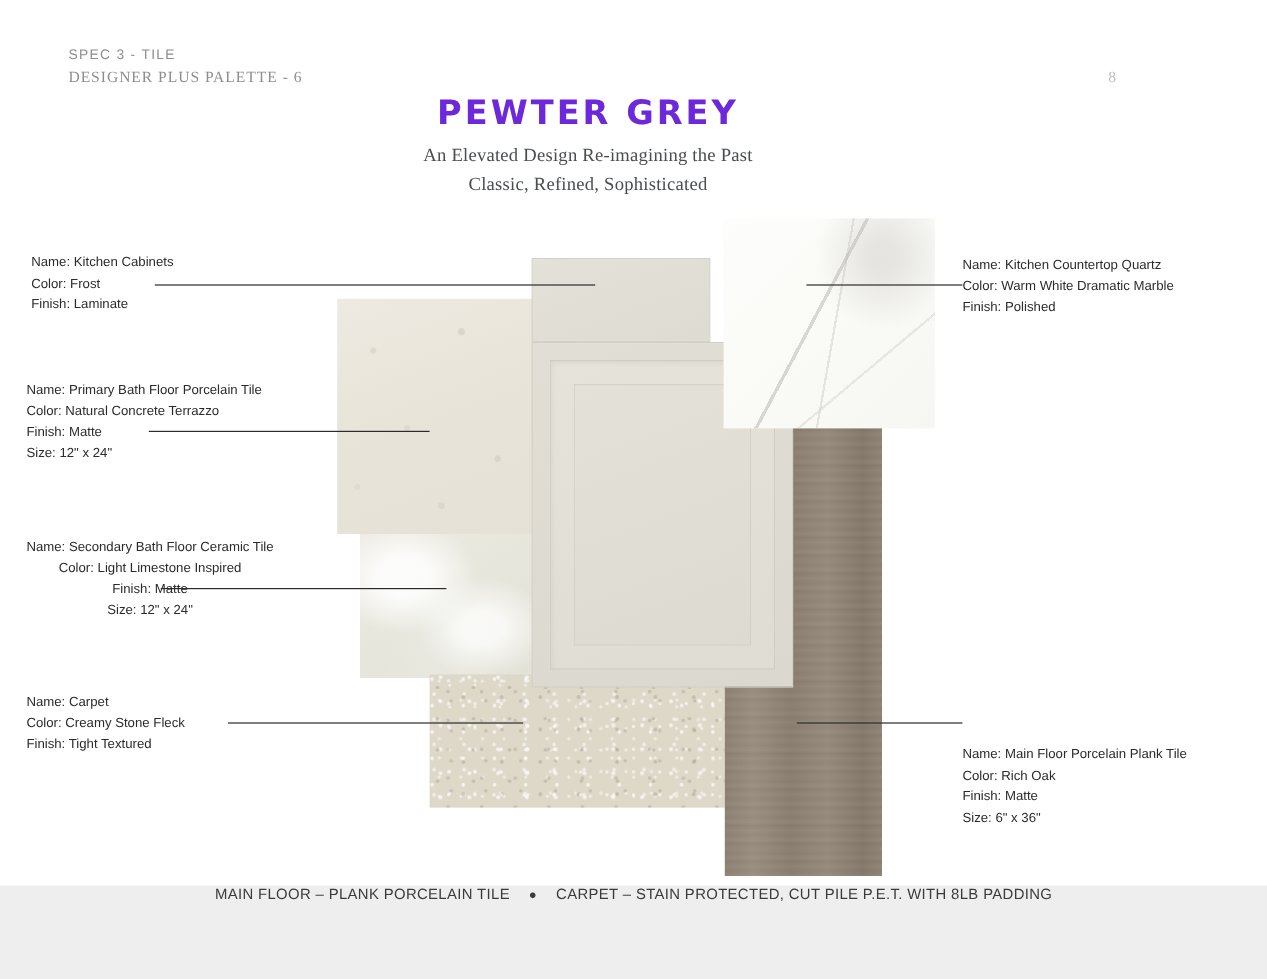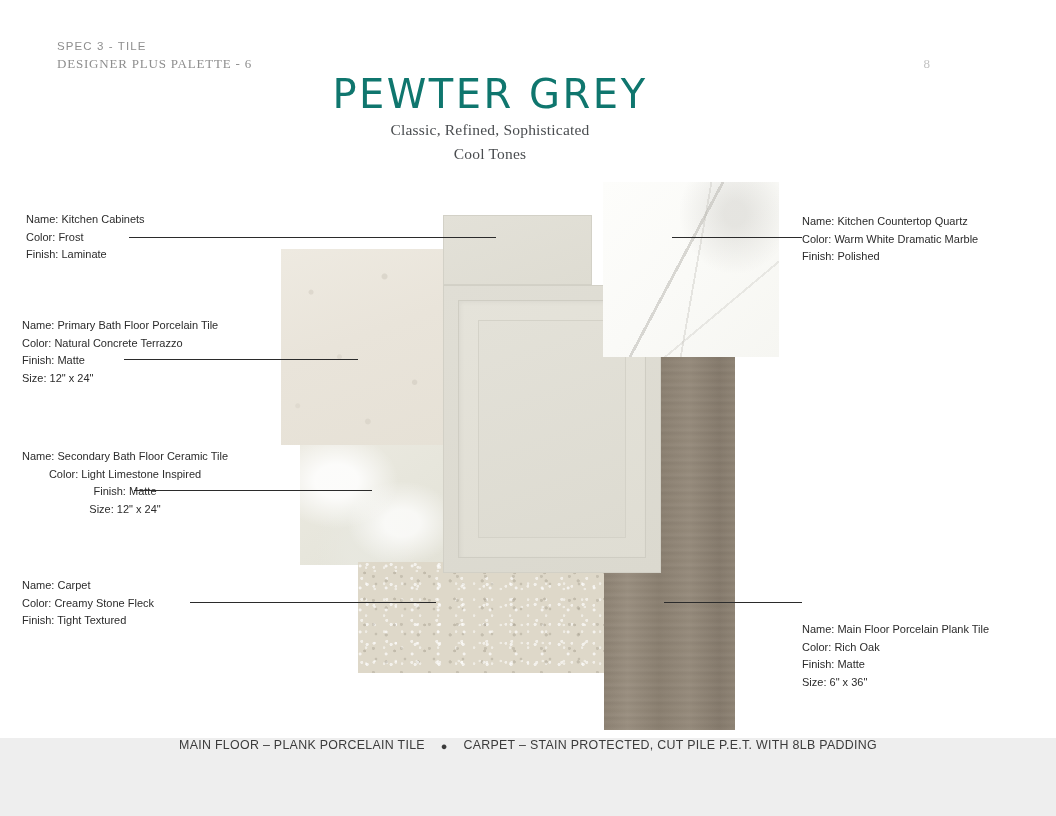--- a/index.html
+++ b/index.html
@@ -53,24 +53,24 @@
 
   
   .title-block {
     position: absolute;
     left: 0;
     right: 0;
     top: 72px;
     text-align: center;
   }
   .main-title {
-    font-size: 40px;
-    font-weight: normal;
+    font-size: 28px;
+    font-weight: bold;
     letter-spacing: 2.5px;
-    color: #0f766e;
+    color: #6d28d9;
     line-height: 44px;
     font-family: "DejaVu Sans", sans-serif;
   }
   .subtitle {
     font-family: "Liberation Serif", serif;
     font-size: 15.5px;
     color: #4a4d50;
     line-height: 18.5px;
     letter-spacing: 0.2px;
     margin-top: 5px;
@@ -256,22 +256,22 @@
 <div class="page">
 
   <div class="header-left">
     <div class="line1">SPEC 3 - TILE</div>
     <div class="line2">DESIGNER PLUS PALETTE - 6</div>
   </div>
   <div class="page-number">8</div>
 
   <div class="title-block">
     <div class="main-title">PEWTER GREY</div>
+    <div class="subtitle">An Elevated Design Re-imagining the Past</div>
     <div class="subtitle">Classic, Refined, Sophisticated</div>
-    <div class="subtitle">Cool Tones</div>
   </div>
 
   <div class="samples">
     <div class="sample s-terrazzo"></div>
     <div class="sample s-ceramic"></div>
     <div class="sample s-carpet"></div>
     <div class="sample s-wood"></div>
     <div class="sample s-cab-back"></div>
     <div class="sample s-cab-main"></div>
     <div class="sample s-cab-inner"></div>

